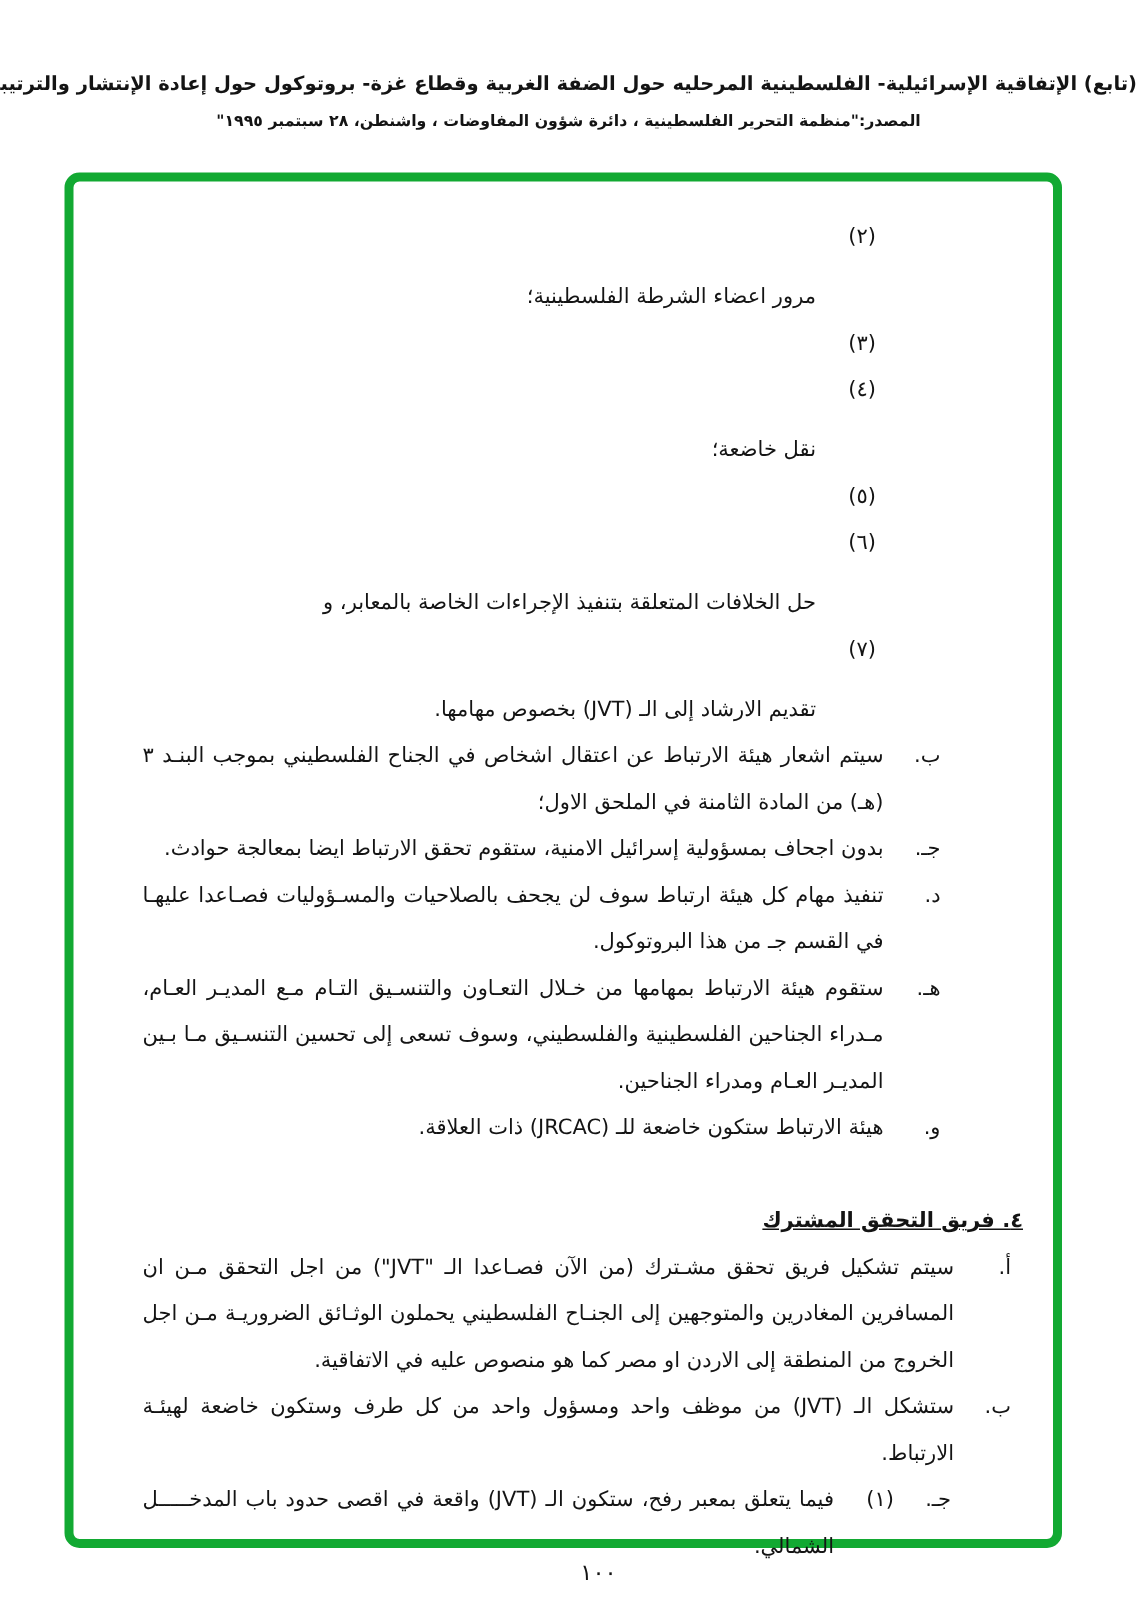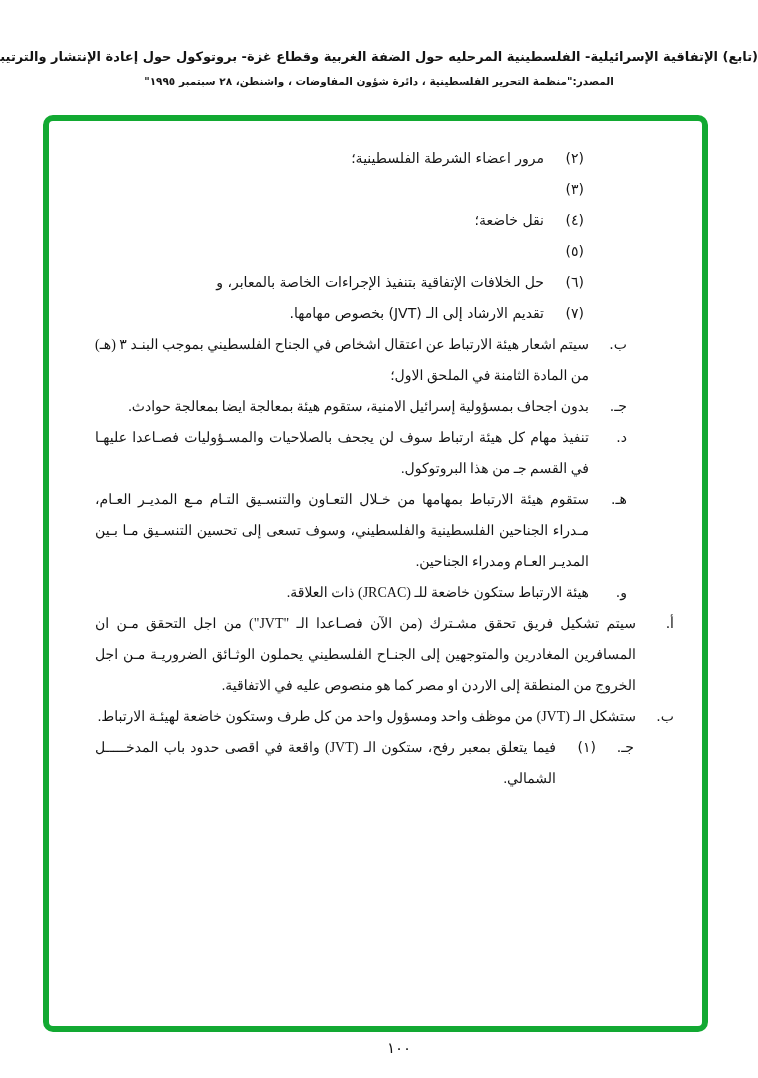--- a/index.html
+++ b/index.html
@@ -41,22 +41,22 @@
   .num-list { margin-right: 98px; }
   .num-row, .let-row {
     display: flex;
     gap: 14px;
     font-size: 14px;
     line-height: 31px;
   }
   .num-marker { min-width: 26px; }
   .marker { min-width: 24px; }
   .sub-marker { min-width: 26px; }
-  .text { flex: 1; text-align: justify; font-family: Liberation Serif, serif; }
-  .num-text { white-space: nowrap; }
+  .text { flex: 1; text-align: justify; }
+  .num-text { white-space: nowrap; margin-top: 40px; }
   .sec3 { margin-right: 55px; }
   .sec4a { margin-right: 8px; }
   .sec4c { margin-right: 48px; }
   .section-heading {
     margin-top: 31px;
     font-size: 14px;
     font-weight: bold;
     line-height: 31px;
     text-decoration: underline;
   }
@@ -91,51 +91,52 @@
       </div>
       <div class="num-row">
         <span class="num-marker">(٤)</span>
         <span class="num-text">نقل خاضعة؛</span>
       </div>
       <div class="num-row">
         <span class="num-marker">(٥)</span>
       </div>
       <div class="num-row">
         <span class="num-marker">(٦)</span>
-        <span class="num-text">حل الخلافات الإتفاقية بتنفيذ الإجراءات الخاصة بالمعابر، و</span>
+        <span class="num-text">حل الخلافات المتعلقة بتنفيذ الإجراءات الخاصة بالمعابر، و</span>
       </div>
       <div class="num-row">
         <span class="num-marker">(٧)</span>
         <span class="num-text">تقديم الارشاد إلى الـ (JVT) بخصوص مهامها.</span>
       </div>
     </div>
 
     <div class="let-list">
       <div class="let-row sec3">
         <span class="marker">ب.</span>
         <div class="text">سيتم اشعار هيئة الارتباط عن اعتقال اشخاص في الجناح الفلسطيني بموجب البنـد ٣ (هـ) من المادة الثامنة في الملحق الاول؛</div>
       </div>
       <div class="let-row sec3">
         <span class="marker">جـ.</span>
-        <div class="text">بدون اجحاف بمسؤولية إسرائيل الامنية، ستقوم هيئة بمعالجة ايضا بمعالجة حوادث.</div>
+        <div class="text">بدون اجحاف بمسؤولية إسرائيل الامنية، ستقوم تحقق الارتباط ايضا بمعالجة حوادث.</div>
       </div>
       <div class="let-row sec3">
         <span class="marker">د.</span>
         <div class="text">تنفيذ مهام كل هيئة ارتباط سوف لن يجحف بالصلاحيات والمسـؤوليات فصـاعدا عليهـا في القسم جـ من هذا البروتوكول.</div>
       </div>
       <div class="let-row sec3">
         <span class="marker">هـ.</span>
         <div class="text">ستقوم هيئة الارتباط بمهامها من خـلال التعـاون والتنسـيق التـام مـع المديـر العـام، مـدراء الجناحين الفلسطينية والفلسطيني، وسوف تسعى إلى تحسين التنسـيق مـا بـين المديـر العـام ومدراء الجناحين.</div>
       </div>
       <div class="let-row sec3">
         <span class="marker">و.</span>
         <div class="text">هيئة الارتباط ستكون خاضعة للـ (JRCAC) ذات العلاقة.</div>
       </div>
     </div>
 
+    <div class="section-heading">٤. فريق التحقق المشترك</div>
 
     <div class="let-list">
       <div class="let-row sec4a">
         <span class="marker">أ.</span>
         <div class="text">سيتم تشكيل فريق تحقق مشـترك (من الآن فصـاعدا الـ "JVT") من اجل التحقق مـن ان المسافرين المغادرين والمتوجهين إلى الجنـاح الفلسطيني يحملون الوثـائق الضروريـة مـن اجل الخروج من المنطقة إلى الاردن او مصر كما هو منصوص عليه في الاتفاقية.</div>
       </div>
       <div class="let-row sec4a">
         <span class="marker">ب.</span>
         <div class="text">ستشكل الـ (JVT) من موظف واحد ومسؤول واحد من كل طرف  وستكون خاضعة لهيئـة الارتباط.</div>
       </div>

